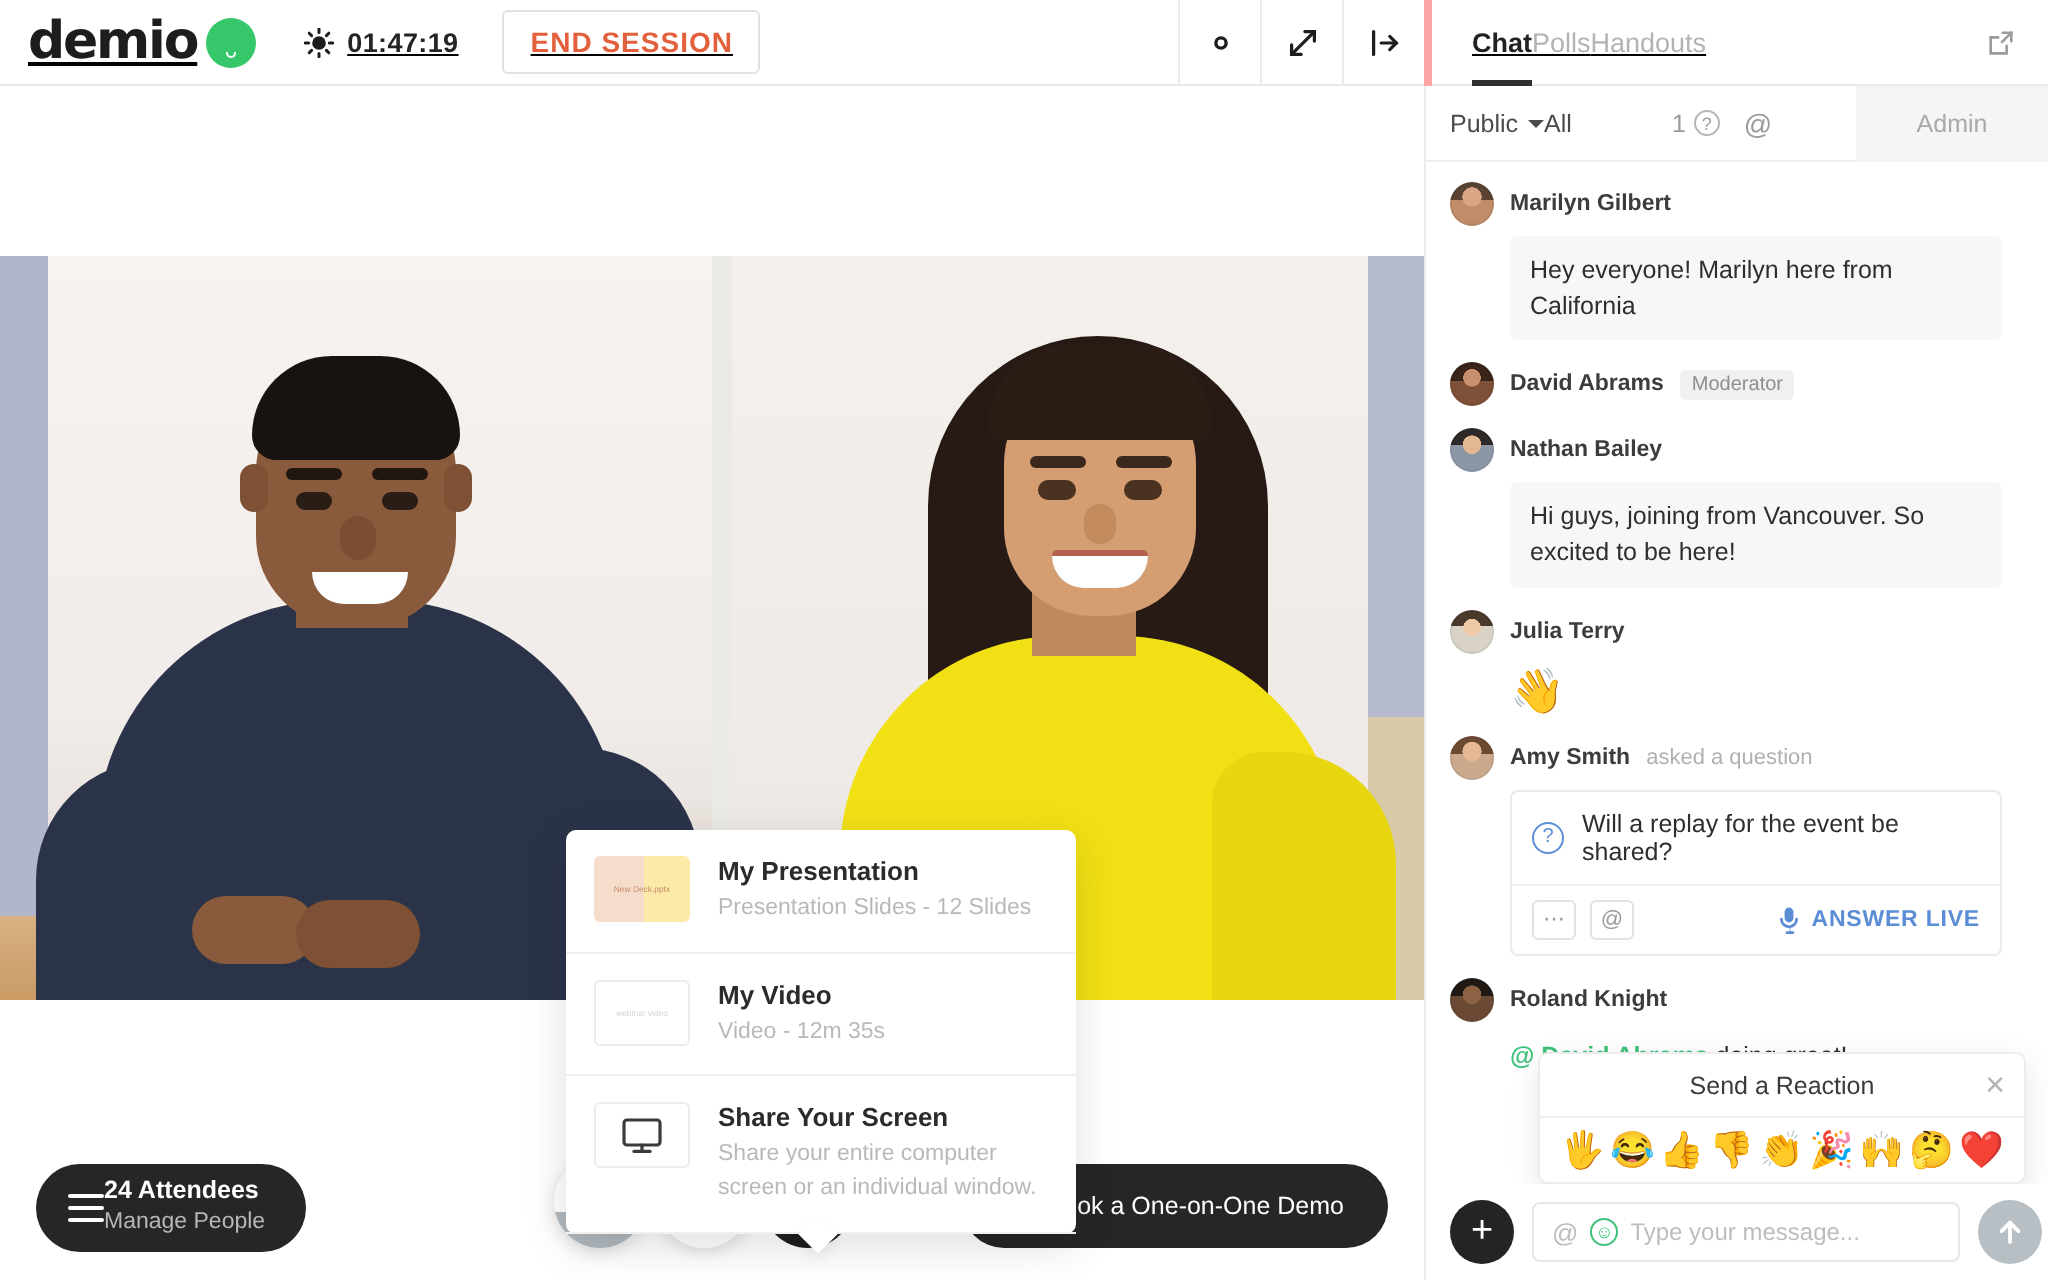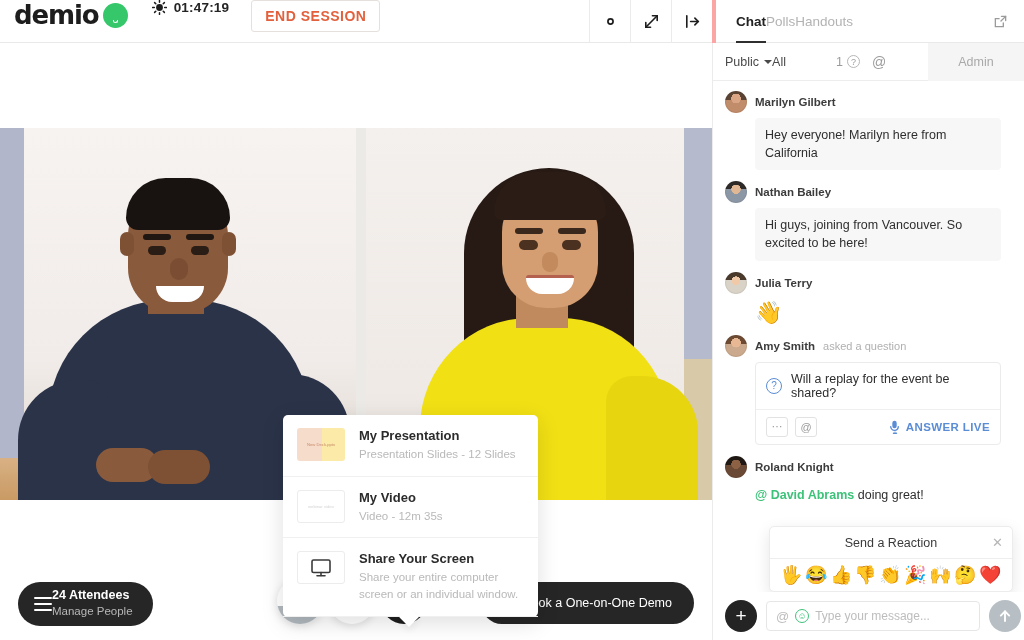--- a/index.html
+++ b/index.html
@@ -7,21 +7,21 @@
     width: 1024px; height: 640px;
     font-family: "Liberation Sans", sans-serif;
     background: #ffffff; overflow: hidden;
   }
   .app { position: relative; width: 1024px; height: 640px; background:#fff; }
 
   
   .topbar {
     position:absolute; top:0; left:0; width:1024px; height:43px;
     background:#fff; border-bottom:1px solid #e9e9e9;
-    display:flex; align-items:flex-start;
+    display:flex; align-items:center;text-decoration:underline;
   }
   .brand { display:flex; align-items:center; padding-left:14px; }
   .brand-word {
     font-size:26px; font-weight:bold; letter-spacing:-1.1px; color:#1d1d1d;
     font-family:"DejaVu Sans", sans-serif;
   }
   .brand-badge {
     width:25px; height:25px; border-radius:50%;
     background:#36c76a; margin-left:4px;
     display:flex; align-items:center; justify-content:center;
@@ -520,20 +520,25 @@
 
       <div class="msg">
         <div class="msg-head">
           <span class="avatar av1"></span>
           <span class="msg-name">Marilyn Gilbert</span>
         </div>
         <div class="bubble">Hey everyone! Marilyn here from California</div>
       </div>
 
       <div class="msg">
+        <div class="msg-head">
+          <span class="avatar av2"></span>
+          <span class="msg-name">David Abrams</span>
+          <span class="badge-mod">Moderator</span>
+        </div>
       </div>
 
       <div class="msg">
         <div class="msg-head">
           <span class="avatar av3"></span>
           <span class="msg-name">Nathan Bailey</span>
         </div>
         <div class="bubble">Hi guys, joining from Vancouver. So excited to be here!</div>
       </div>
 

